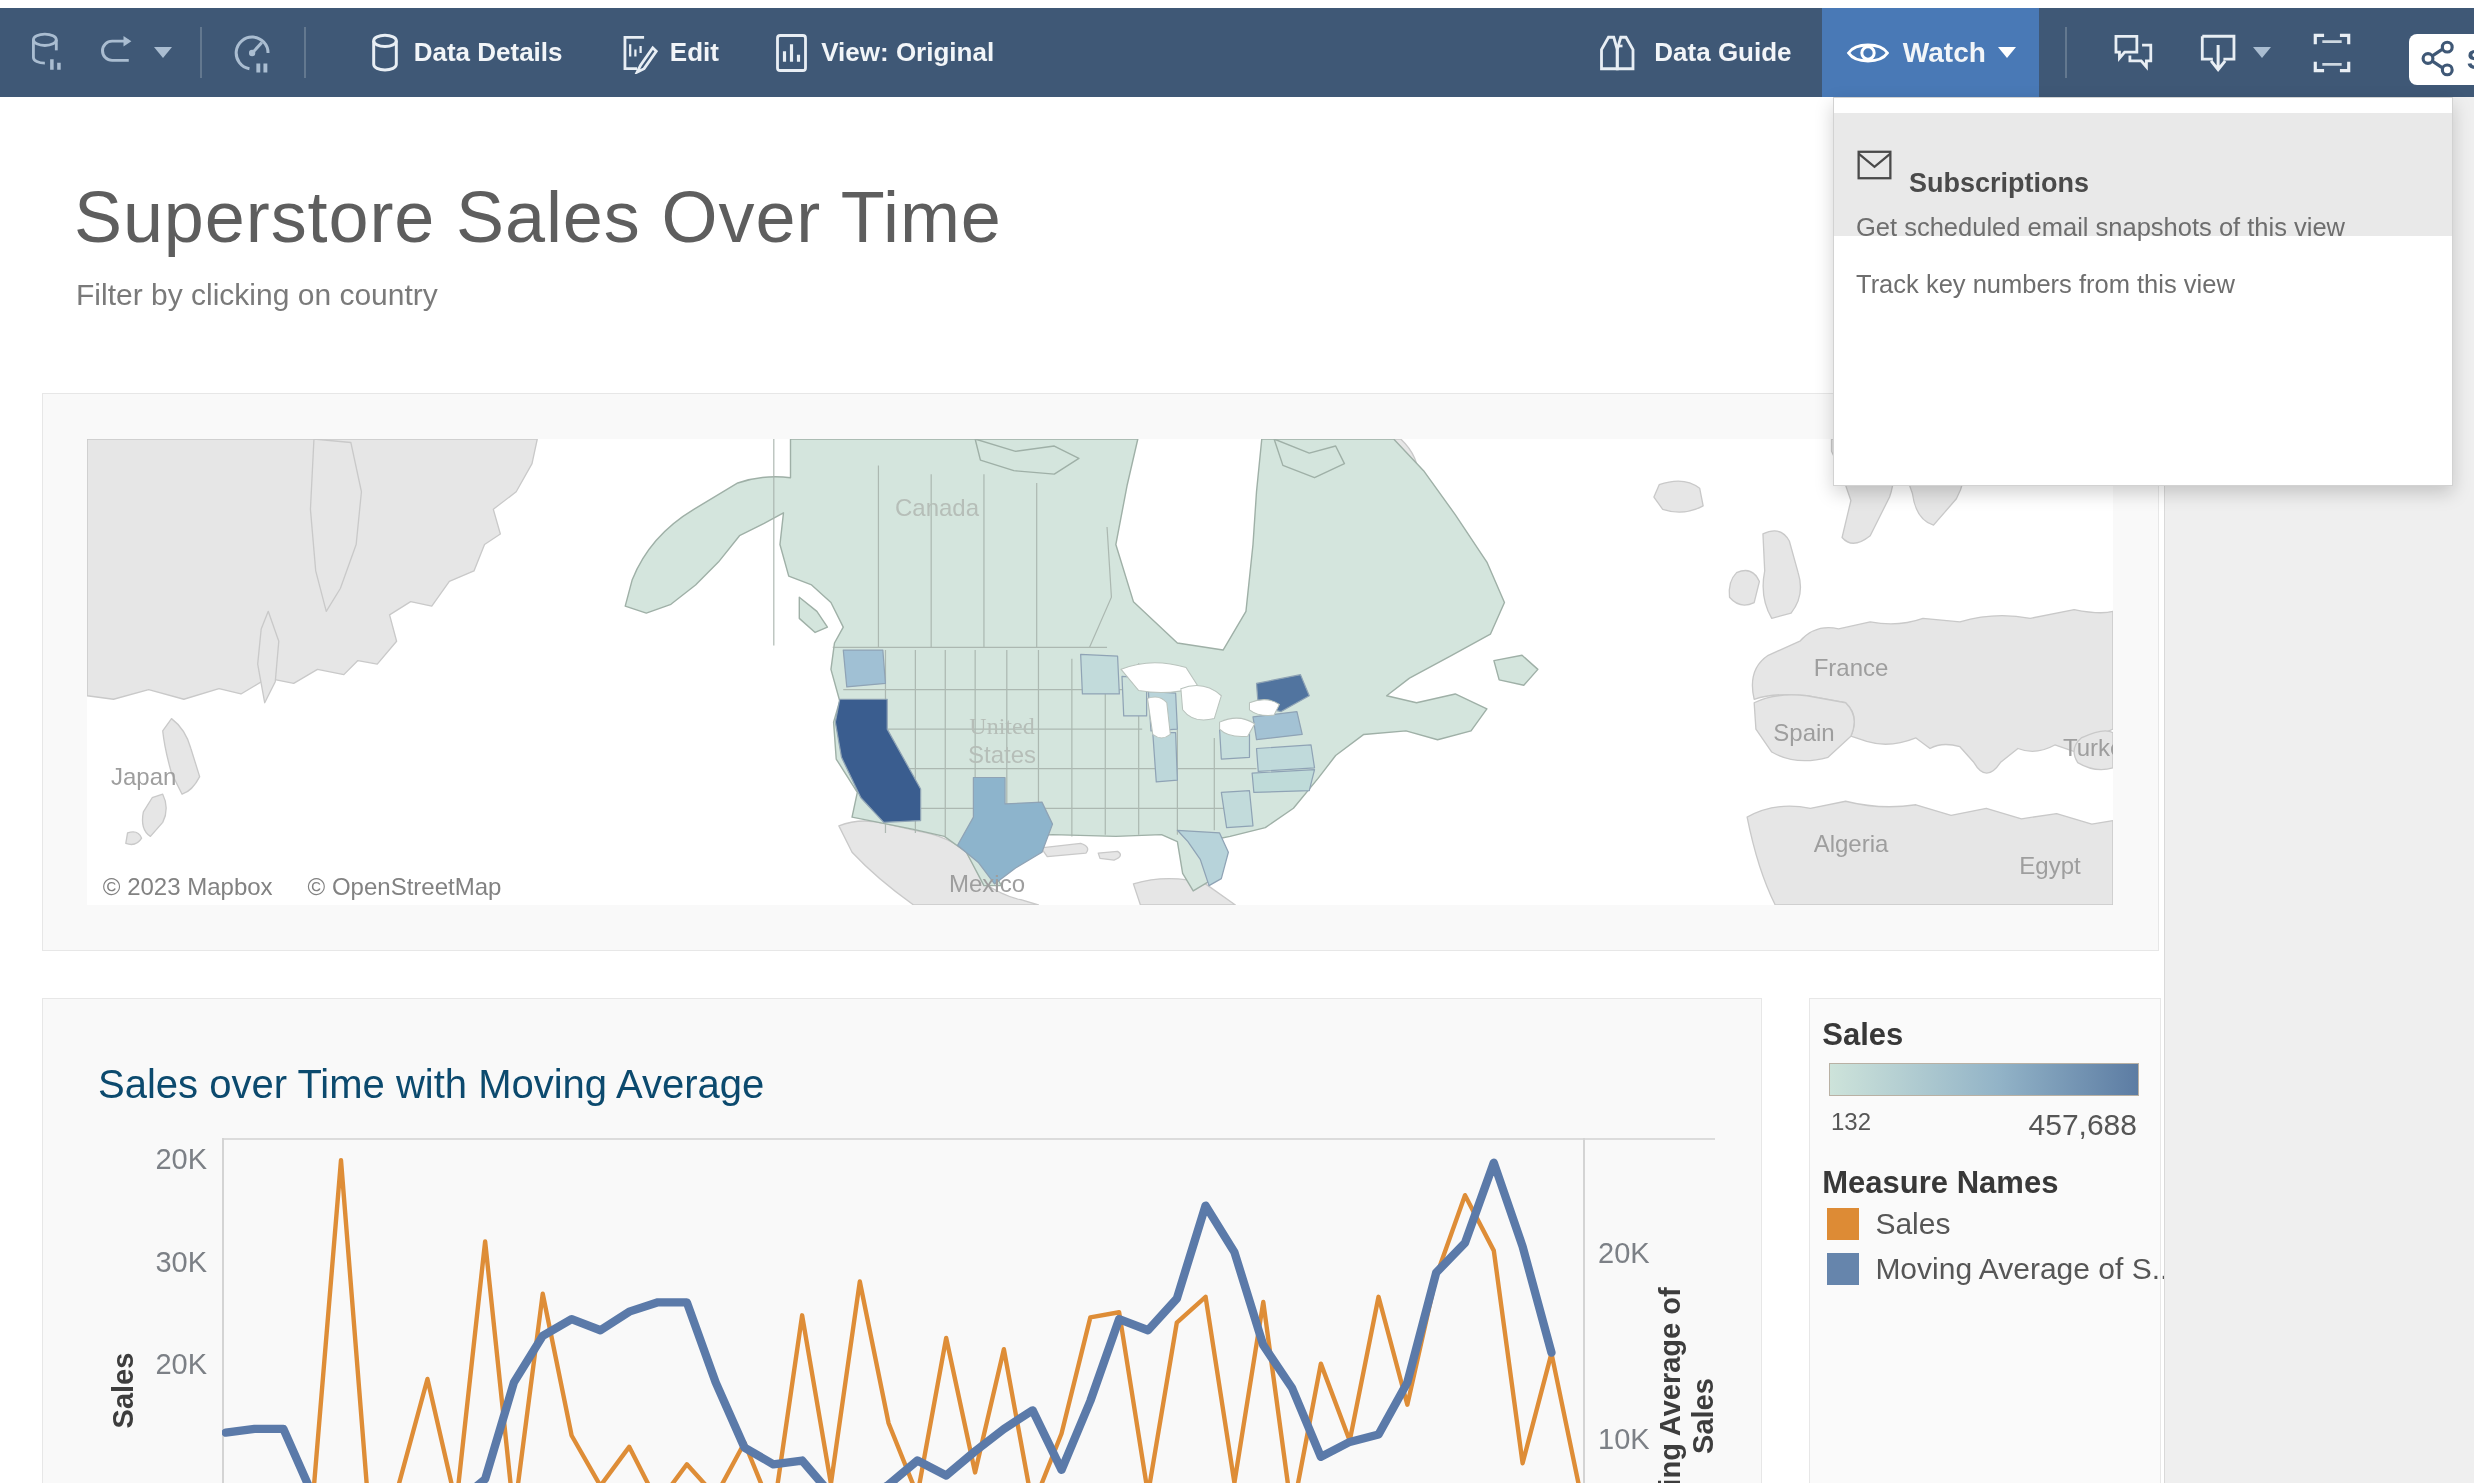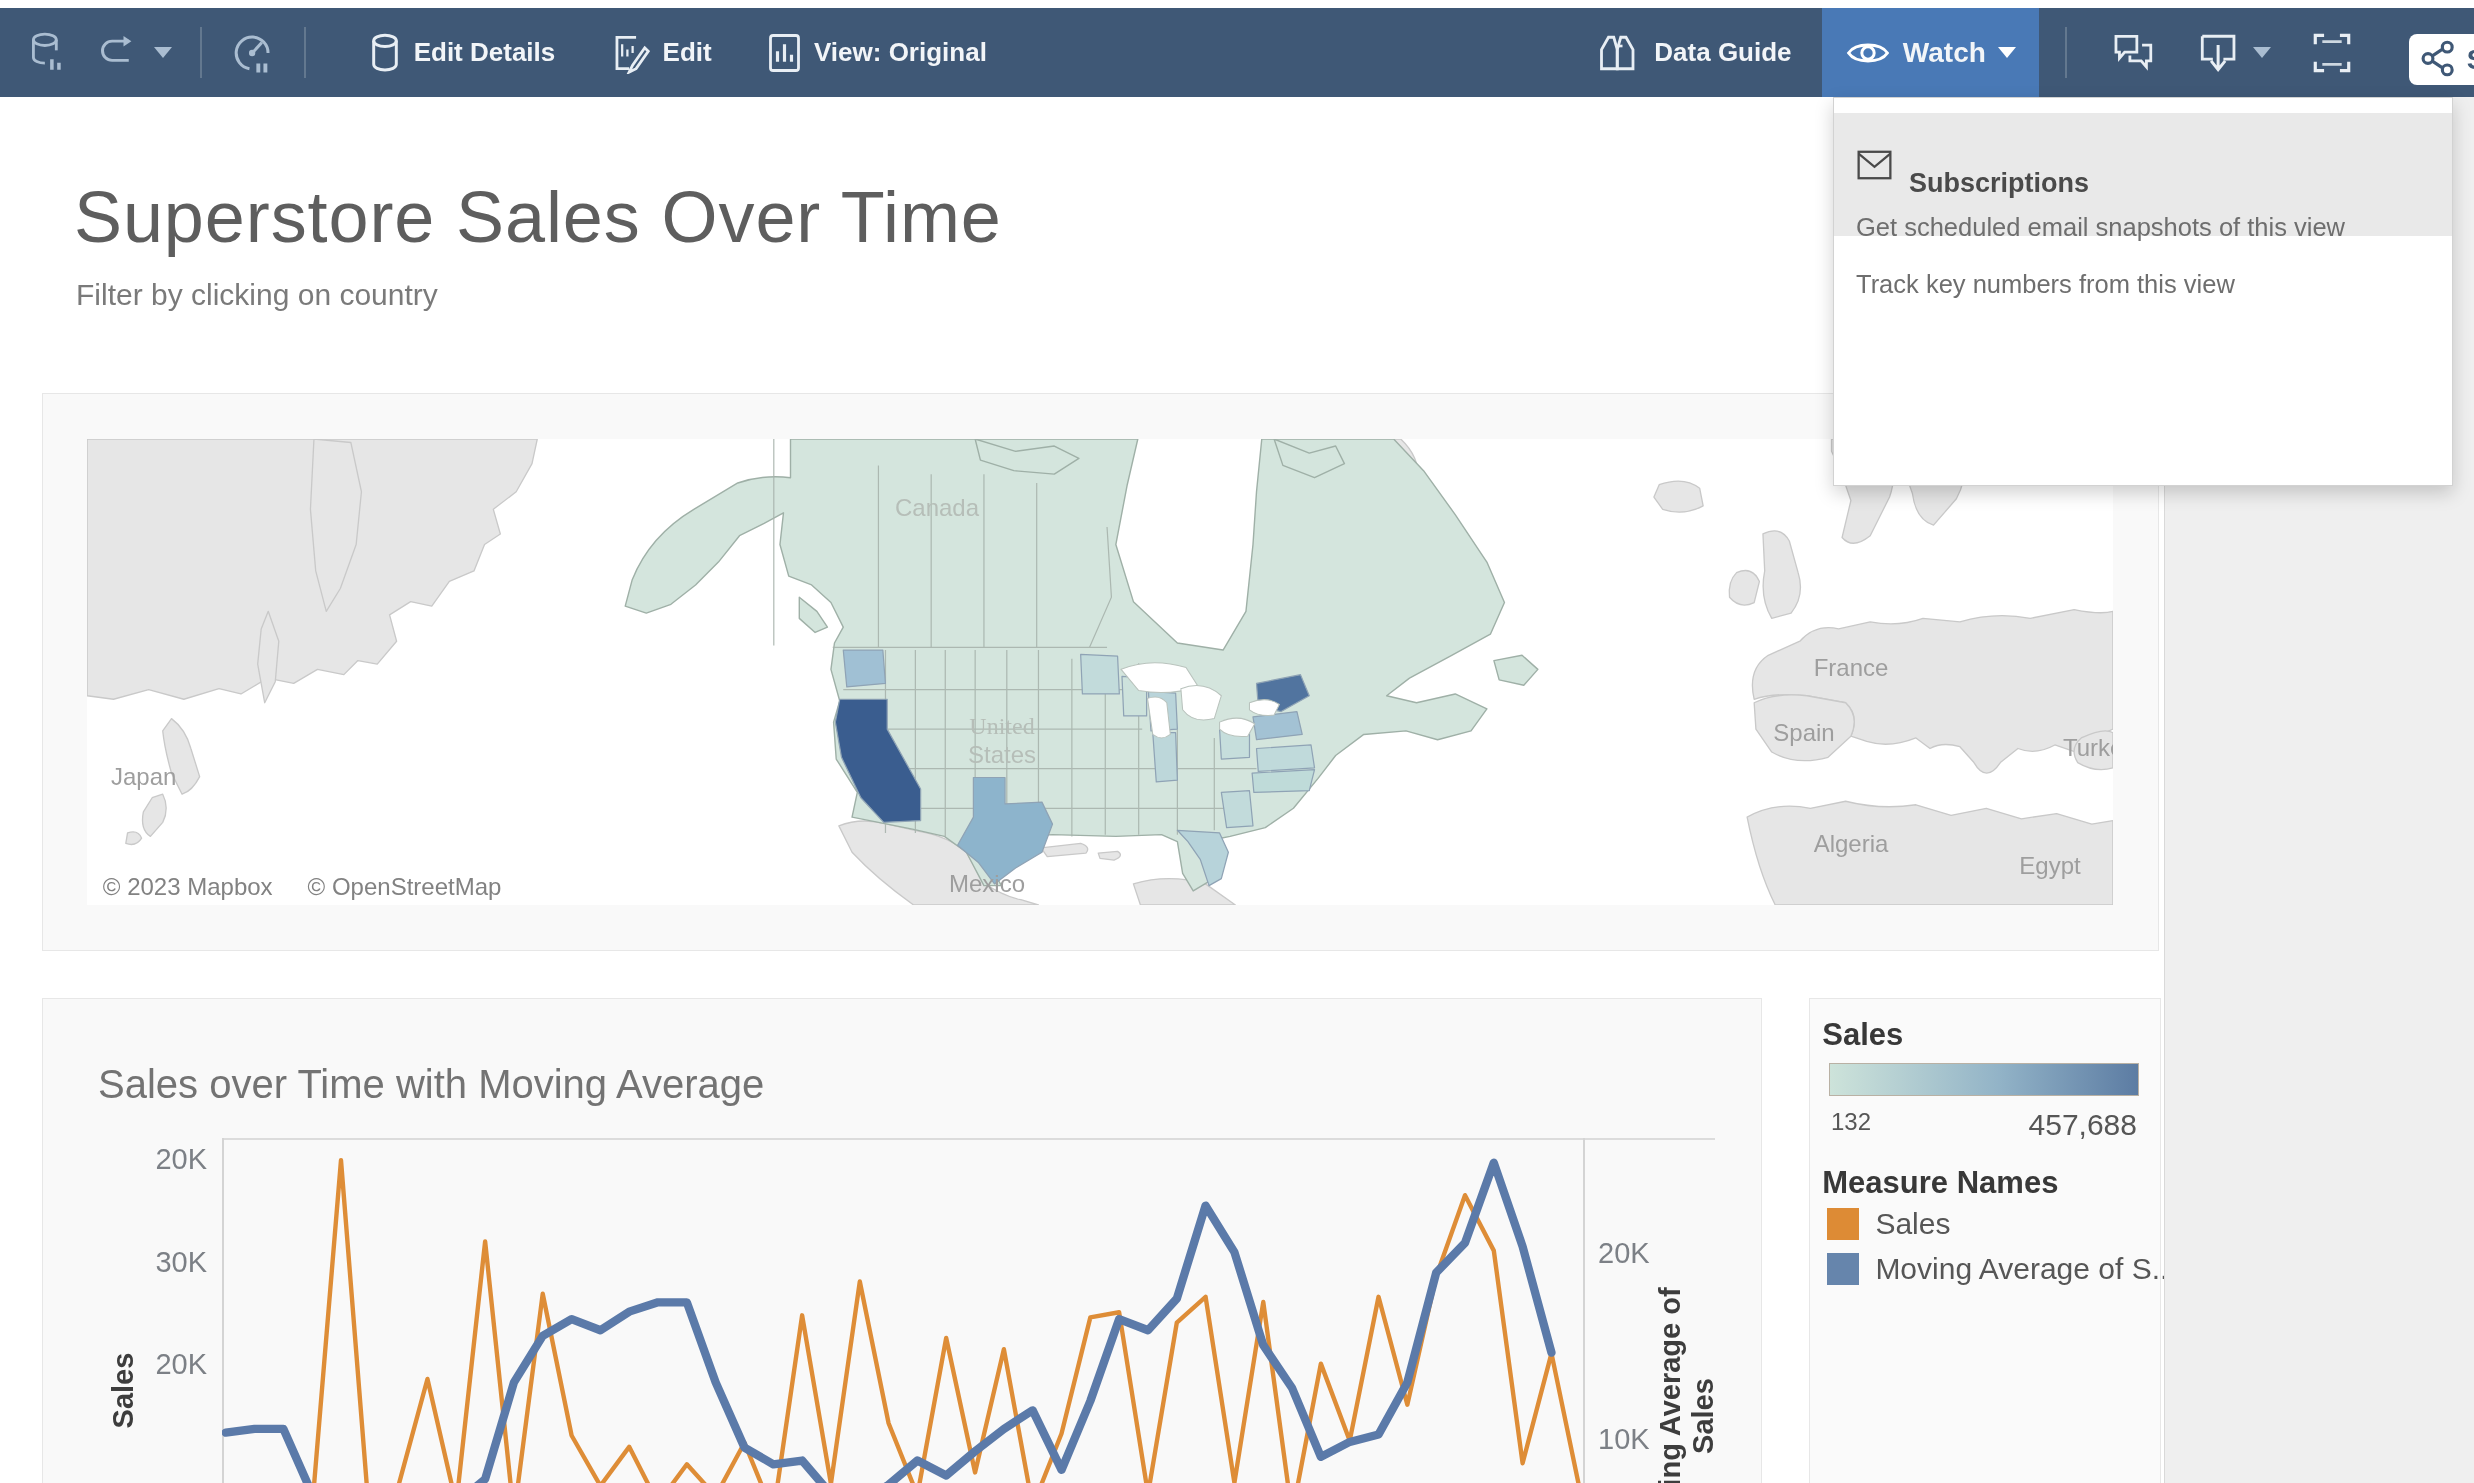--- a/index.html
+++ b/index.html
@@ -46,21 +46,21 @@
 
   
   .map-viewport { position:absolute; left:87px; top:439px; width:2026px; height:466px; background:#fff; overflow:hidden; }
   .map-viewport svg { position:absolute; left:0; top:0; }
   .map-label { position:absolute; font-size:24px; color:#9e9e9e; white-space:nowrap; transform:translate(-50%,-50%); }
   .map-label.faint { color:#b6beb8; }
   .map-label.left-anchor { transform:translate(0,-50%); }
   .attribution { position:absolute; left:5.3px; top:433px; height:30px; background:rgba(255,255,255,.78); display:flex; align-items:center; gap:35px; padding:0 10.5px; font-size:24px; color:#828282; }
 
   
-  .chart-title { position:absolute; left:98px; top:1062px; font-size:40px; font-weight:400; color:#737373; }
+  .chart-title { position:absolute; left:98px; top:1062px; font-size:40px; font-weight:400; color:#0c4a6e; }
   .gridline-top { position:absolute; left:222px; top:1138px; width:1493px; height:1.8px; background:#dcdcdc; }
   .axis-line { position:absolute; top:1138px; width:1.8px; height:346px; background:#d4d4d4; }
   .tick { position:absolute; font-size:29px; color:#7c8086; line-height:30px; }
   .tick.l { left:114px; width:93px; text-align:right; }
   .tick.r { left:1598px; }
   .axis-title { position:absolute; font-size:29px; font-weight:700; color:#3d3d3d; text-align:center; }
   .axis-title.left  { left:35px;  top:1374px; width:176px; transform:rotate(-90deg); }
   .axis-title.right { left:1524px; top:1383px; width:325px; transform:rotate(-90deg); }
   .series-box { position:absolute; left:222px; top:1138px; width:1362px; height:345px; }
 
@@ -114,21 +114,21 @@
     </div>
 
     <div class="tb-mid">
       <button class="tb-btn">
         <span>
           <svg width="32" height="40" viewBox="0 0 36 46" fill="none" stroke="#e8eef4" stroke-width="3.4">
             <ellipse cx="18" cy="9" rx="13" ry="6.5"></ellipse>
             <path d="M5,9 V36 c0,3.6 5.8,6.5 13,6.5 s13,-2.9 13,-6.5 V9"></path>
           </svg>
         </span>
-        <span class="lbl">Edit Details</span>
+        <span class="lbl">Data Details</span>
       </button>
       <button class="tb-btn" style="margin-left:23px;">
         <span>
           <svg width="40" height="42" viewBox="0 0 46 48" fill="none" stroke="#e8eef4" stroke-width="3.2">
             <path d="M30,6 H8 V42 H22"></path>
             <path d="M14,14 V28 M20,20 V28 M26,16 V24" stroke-width="2.6"></path>
             <path d="M40,18 L26,38 L22,46 L30,42 L44,22 Z" fill="none"></path>
           </svg>
         </span>
         <span class="lbl">Edit</span>

